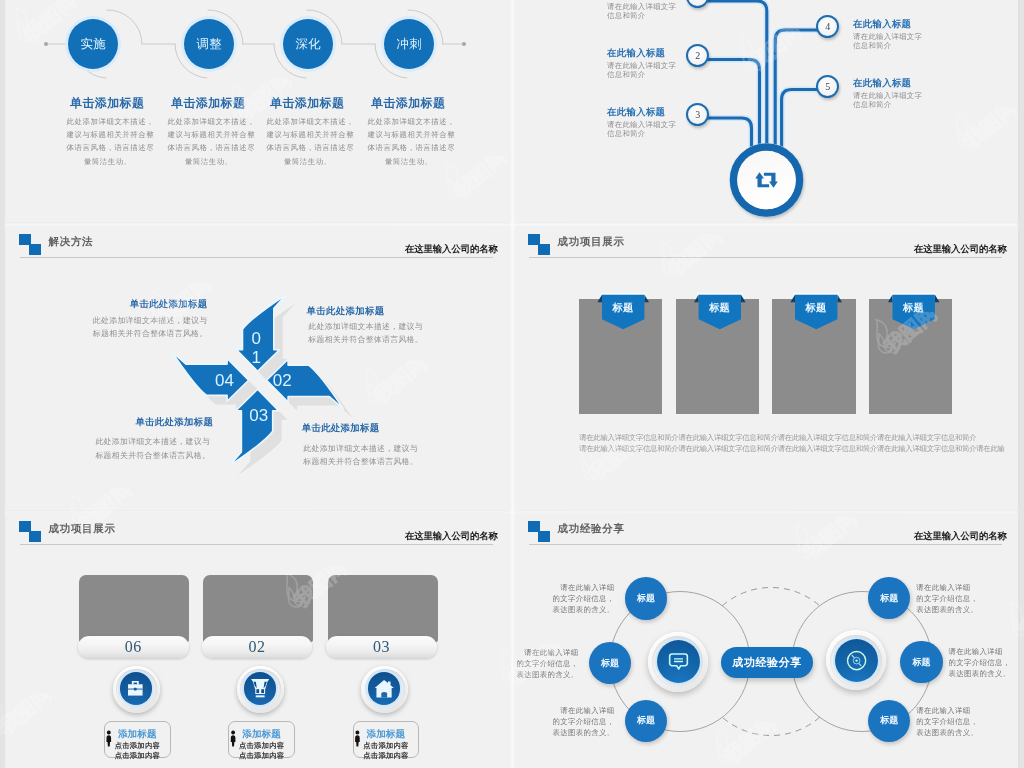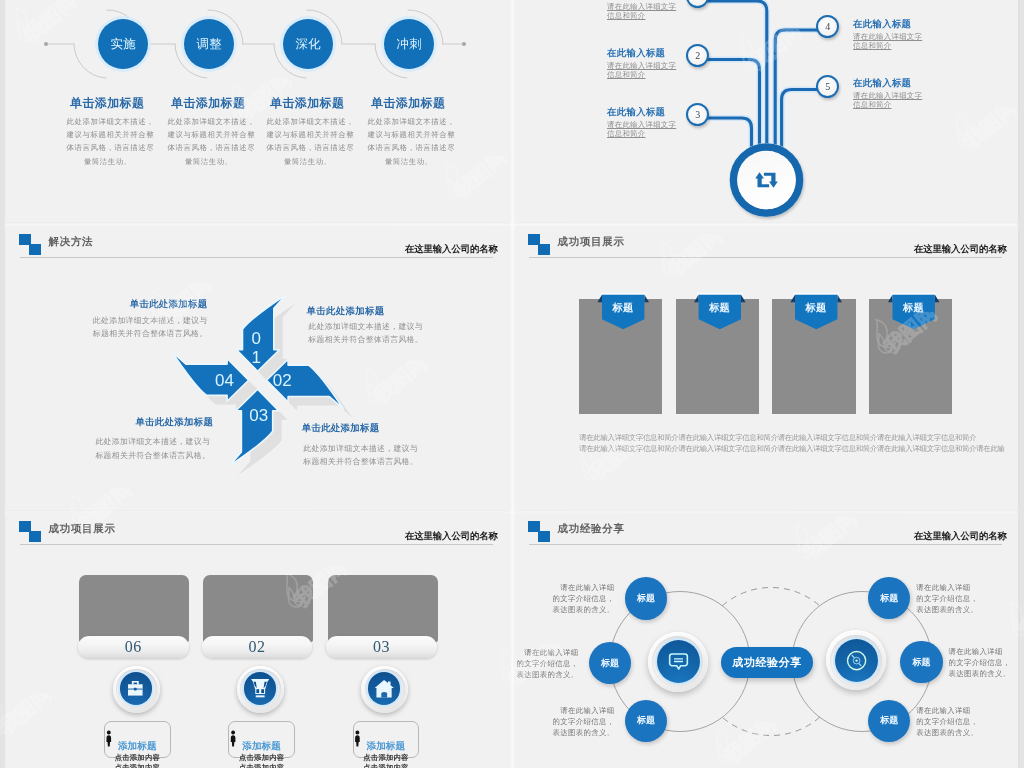--- a/index.html
+++ b/index.html
@@ -35,21 +35,21 @@
   .s1-t{position:absolute;text-align:center;font-size:12px;font-weight:700;color:#2a6aa8;letter-spacing:0.4px;text-indent:0.4px;}
   .s1-b{position:absolute;text-align:center;font-size:7.4px;color:#8c8c8c;line-height:13.2px;white-space:nowrap;letter-spacing:0.58px;text-indent:0.58px;}
 
   
   .node{position:absolute;width:19.4px;height:19.4px;border-radius:50%;
         background:radial-gradient(circle at 45% 40%,#ffffff 0%,#f2f2f2 70%,#e8eef3 100%);
         border:2.6px solid #1b6cb0;display:flex;align-items:center;justify-content:center;
         font-size:10px;color:#3d4750;font-family:"Liberation Serif",serif;
         box-shadow:1px 2px 3px rgba(0,0,0,.22);}
   .s2-t{position:absolute;font-size:9.4px;font-weight:700;color:#2a72b4;white-space:nowrap;letter-spacing:0.35px;}
-  .s2-b{position:absolute;font-size:7.4px;color:#8f8f8f;line-height:9.3px;width:76px;letter-spacing:0.3px;text-decoration:underline;}
+  .s2-b{position:absolute;font-size:7.4px;color:#8f8f8f;line-height:9.3px;width:76px;letter-spacing:0.3px;}
 
   
   .pw-t{position:absolute;font-size:9.4px;font-weight:700;color:#2a6aa8;white-space:nowrap;letter-spacing:0.35px;}
   .pw-b{position:absolute;font-size:7.9px;color:#8f8f8f;line-height:13.3px;white-space:nowrap;letter-spacing:0.3px;}
 
   
   .ph{position:absolute;background:#8c8c8c;}
   .rib-txt{position:absolute;color:#eaf6ff;font-size:10.2px;font-weight:600;text-align:center;letter-spacing:0.2px;}
   .s4-b{position:absolute;font-size:7.4px;color:#9a9a9a;line-height:11.6px;white-space:nowrap;letter-spacing:-0.3px;}
 
@@ -63,21 +63,21 @@
   .s5-ic{position:absolute;border-radius:50%;
          background:linear-gradient(160deg,#ffffff 0%,#f3f3f3 50%,#e2e2e2 100%);
          box-shadow:0 2px 5px rgba(0,0,0,.25), inset 0 1px 1px rgba(255,255,255,.9);}
   .s5-ic::after{content:"";position:absolute;left:3.5px;top:3.5px;right:3.5px;bottom:3.5px;
          border-radius:50%;box-shadow:inset 0 2px 3px rgba(0,0,0,.16);}
   .s5-ic2{position:absolute;border-radius:50%;
           background:radial-gradient(circle at 50% 105%,#1a6cb4 0%,#145d9f 50%,#0d4d8b 100%);
           box-shadow:0 0 0 2px #cfe8fb;display:flex;align-items:center;justify-content:center;}
   .s5-box{position:absolute;border:1px solid #b7b7b7;border-radius:7px;background:#f1f1f1;
           text-align:center;}
-  .s5-box .t{font-size:9.6px;color:#4e9ad4;font-weight:700;letter-spacing:0.05px;line-height:11px;margin-top:18px;margin-bottom:2.4px;}
+  .s5-box .t{font-size:9.6px;color:#4e9ad4;font-weight:700;letter-spacing:0.05px;line-height:11px;margin-top:6px;margin-bottom:2.4px;}
   .s5-box .b{font-size:7.3px;color:#3b3b3b;line-height:9.9px;font-weight:600;letter-spacing:0.28px;text-indent:0.28px;}
   .s6-lab{position:absolute;border-radius:50%;background:#1b74c0;
           display:flex;align-items:center;justify-content:center;
           color:#eaf6ff;font-size:9px;font-weight:700;
           box-shadow:1px 2px 4px rgba(0,0,0,.2);}
   .s6-txt{position:absolute;font-size:7.4px;color:#76767a;line-height:11px;white-space:nowrap;letter-spacing:0.35px;}
   .s6-pill{position:absolute;border-radius:16px;background:#1472be;
            display:flex;align-items:center;justify-content:center;
            color:#ffffff;font-size:11px;font-weight:700;letter-spacing:.6px;
            box-shadow:1px 3px 5px rgba(0,0,0,.2);}
@@ -108,21 +108,21 @@
         <path d="M268 84 A34 34 0 0 0 300 118"></path>
         <path d="M301 50 A34 34 0 0 1 336 84"></path>
         <path d="M336 84 H369"></path>
         <path d="M369 84 A34 34 0 0 0 401 118"></path>
         <path d="M402 50 A34 34 0 0 1 437 84"></path>
         <path d="M437 84 H458"></path>
       </g>
       <circle cx="40" cy="84" r="2" fill="#a6a6a6" stroke="none"></circle>
       <circle cx="458" cy="84" r="2" fill="#a6a6a6" stroke="none"></circle>
     </svg>
-    <div class="c1" style="left:92px;top:59px;width:50px;height:50px;">
+    <div class="c1" style="left:62px;top:59px;width:50px;height:50px;">
         <span>实施</span>
       </div>
     <div class="c1" style="left:178px;top:59px;width:50px;height:50px;">
         <span>调整</span>
       </div>
     <div class="c1" style="left:277px;top:59px;width:50px;height:50px;">
         <span>深化</span>
       </div>
     <div class="c1" style="left:378px;top:59px;width:50px;height:50px;">
         <span>冲刺</span>

